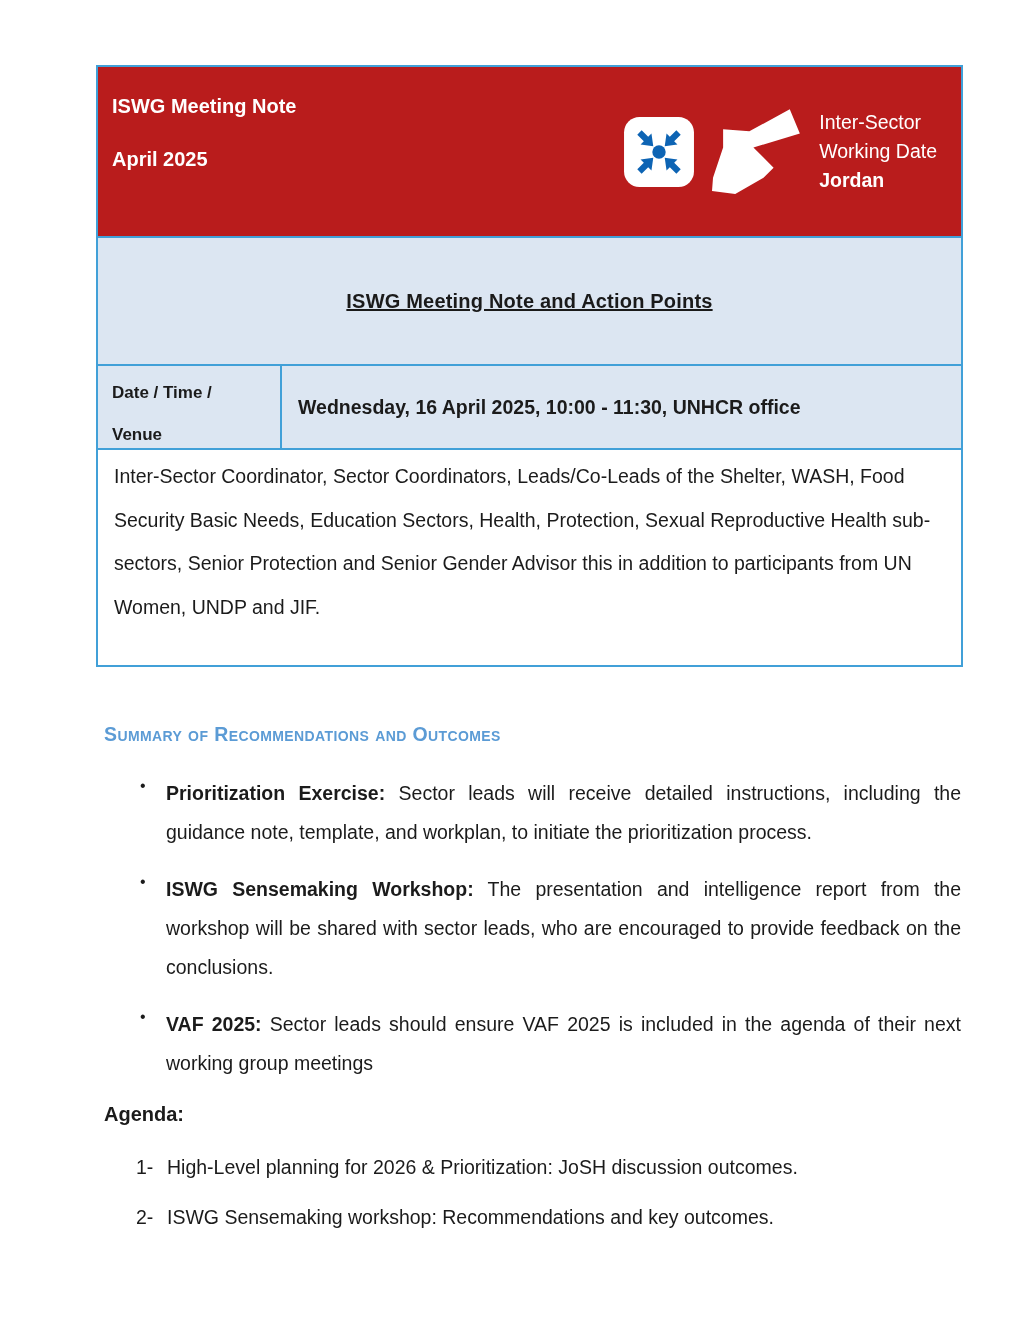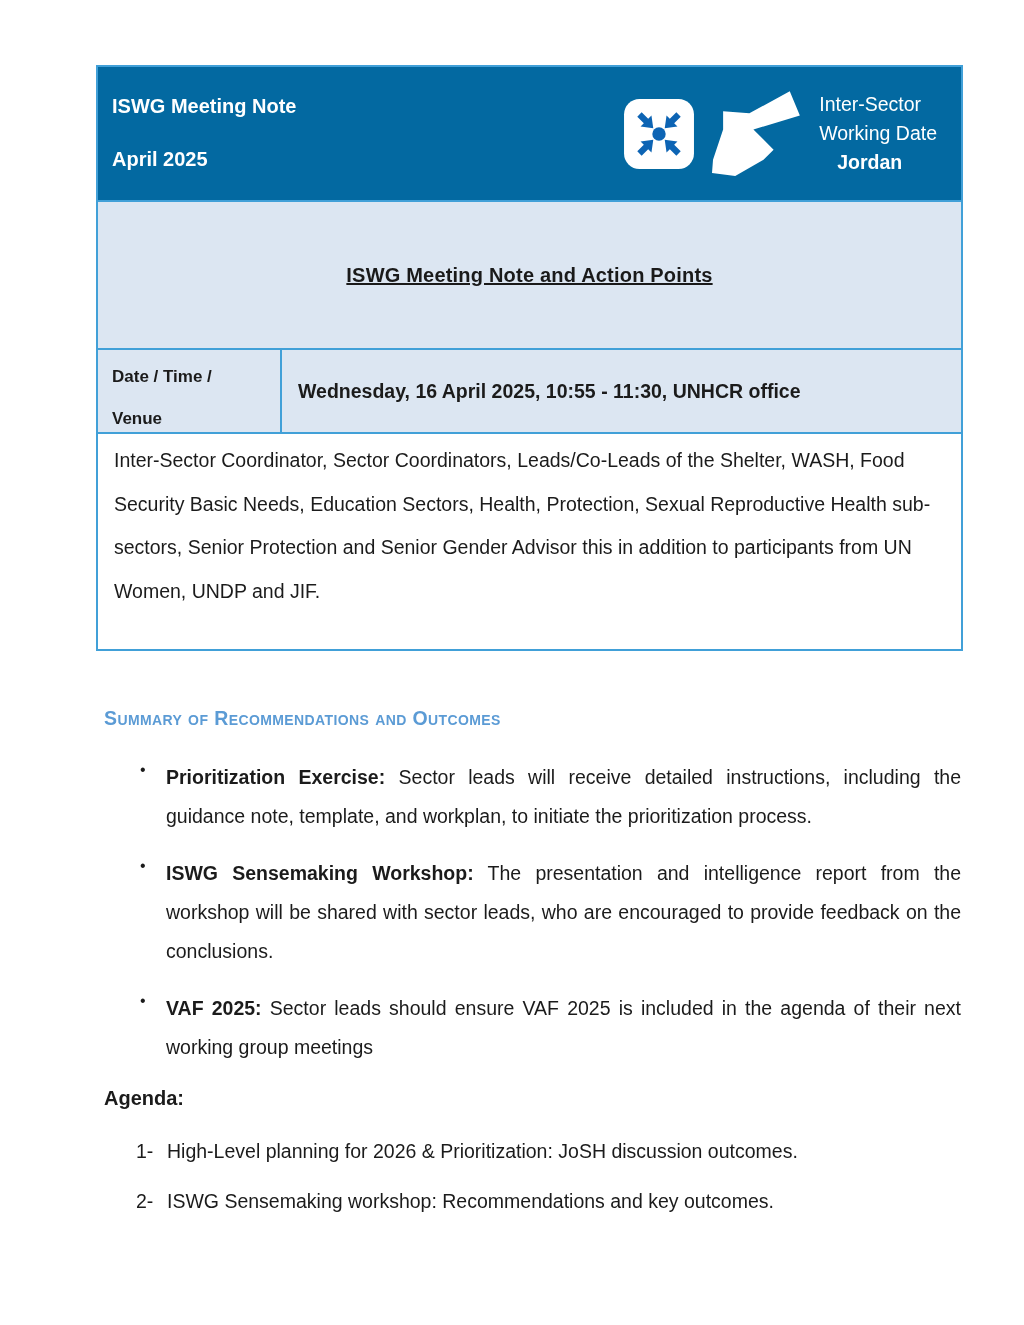--- a/index.html
+++ b/index.html
@@ -9,34 +9,34 @@
     position: relative;
     font-family: "Liberation Sans", sans-serif;
     color: #1b1b1b;
     overflow: hidden;
   }
   .doc { position: absolute; left: 96px; top: 65px; width: 867px; }
 
   
   .meeting-table { border: 2px solid #41a0d8; }
   .band {
-    background: #0369a1;
-    height: 133px;
+    background: #b91c1c;
+    height: 169px;
     display: flex; justify-content: space-between; align-items: stretch;
   }
   .band-titles { padding: 28px 0 0 14px; color: #ffffff; font-weight: bold; font-size: 20px; }
   .band-titles .line2 { margin-top: 30px; }
   .logo { display: flex; align-items: center; gap: 16px; padding-right: 24px; }
   .logo svg { display: block; }
   .org { color: #ffffff; font-size: 19.5px; line-height: 29px; }
-  .org .org3 { font-weight: bold; margin-left: 18px; }
+  .org .org3 { font-weight: bold; }
 
   .title-row {
     background: #dce6f2;
-    height: 148px;
+    height: 128px;
     border-top: 2px solid #41a0d8;
     display: flex; align-items: center; justify-content: center;
   }
   .title-row span {
     font-weight: bold; font-size: 20px; color: #1a1a1a;
     text-decoration: underline;
     letter-spacing: 0.2px;
   }
 
   .row { display: flex; border-top: 2px solid #41a0d8; }
@@ -109,21 +109,21 @@
         </div>
       </div>
     </div>
 
     <div class="title-row">
       <span>ISWG Meeting Note and Action Points</span>
     </div>
 
     <div class="row date-row">
       <div class="label">Date / Time / Venue</div>
-      <div class="value">Wednesday, 16 April 2025, 10:55 - 11:30, UNHCR office</div>
+      <div class="value">Wednesday, 16 April 2025, 10:00 - 11:30, UNHCR office</div>
     </div>
 
     <div class="row att-row">
       <div class="value">Inter-Sector Coordinator, Sector Coordinators, Leads/Co-Leads of the Shelter, WASH, Food Security Basic Needs, Education Sectors, Health, Protection, Sexual Reproductive Health sub-sectors, Senior Protection and Senior Gender Advisor this in addition to participants from UN Women, UNDP and JIF.</div>
     </div>
 
   </div>
 
   <div class="summary-heading">Summary of Recommendations and Outcomes</div>
 

